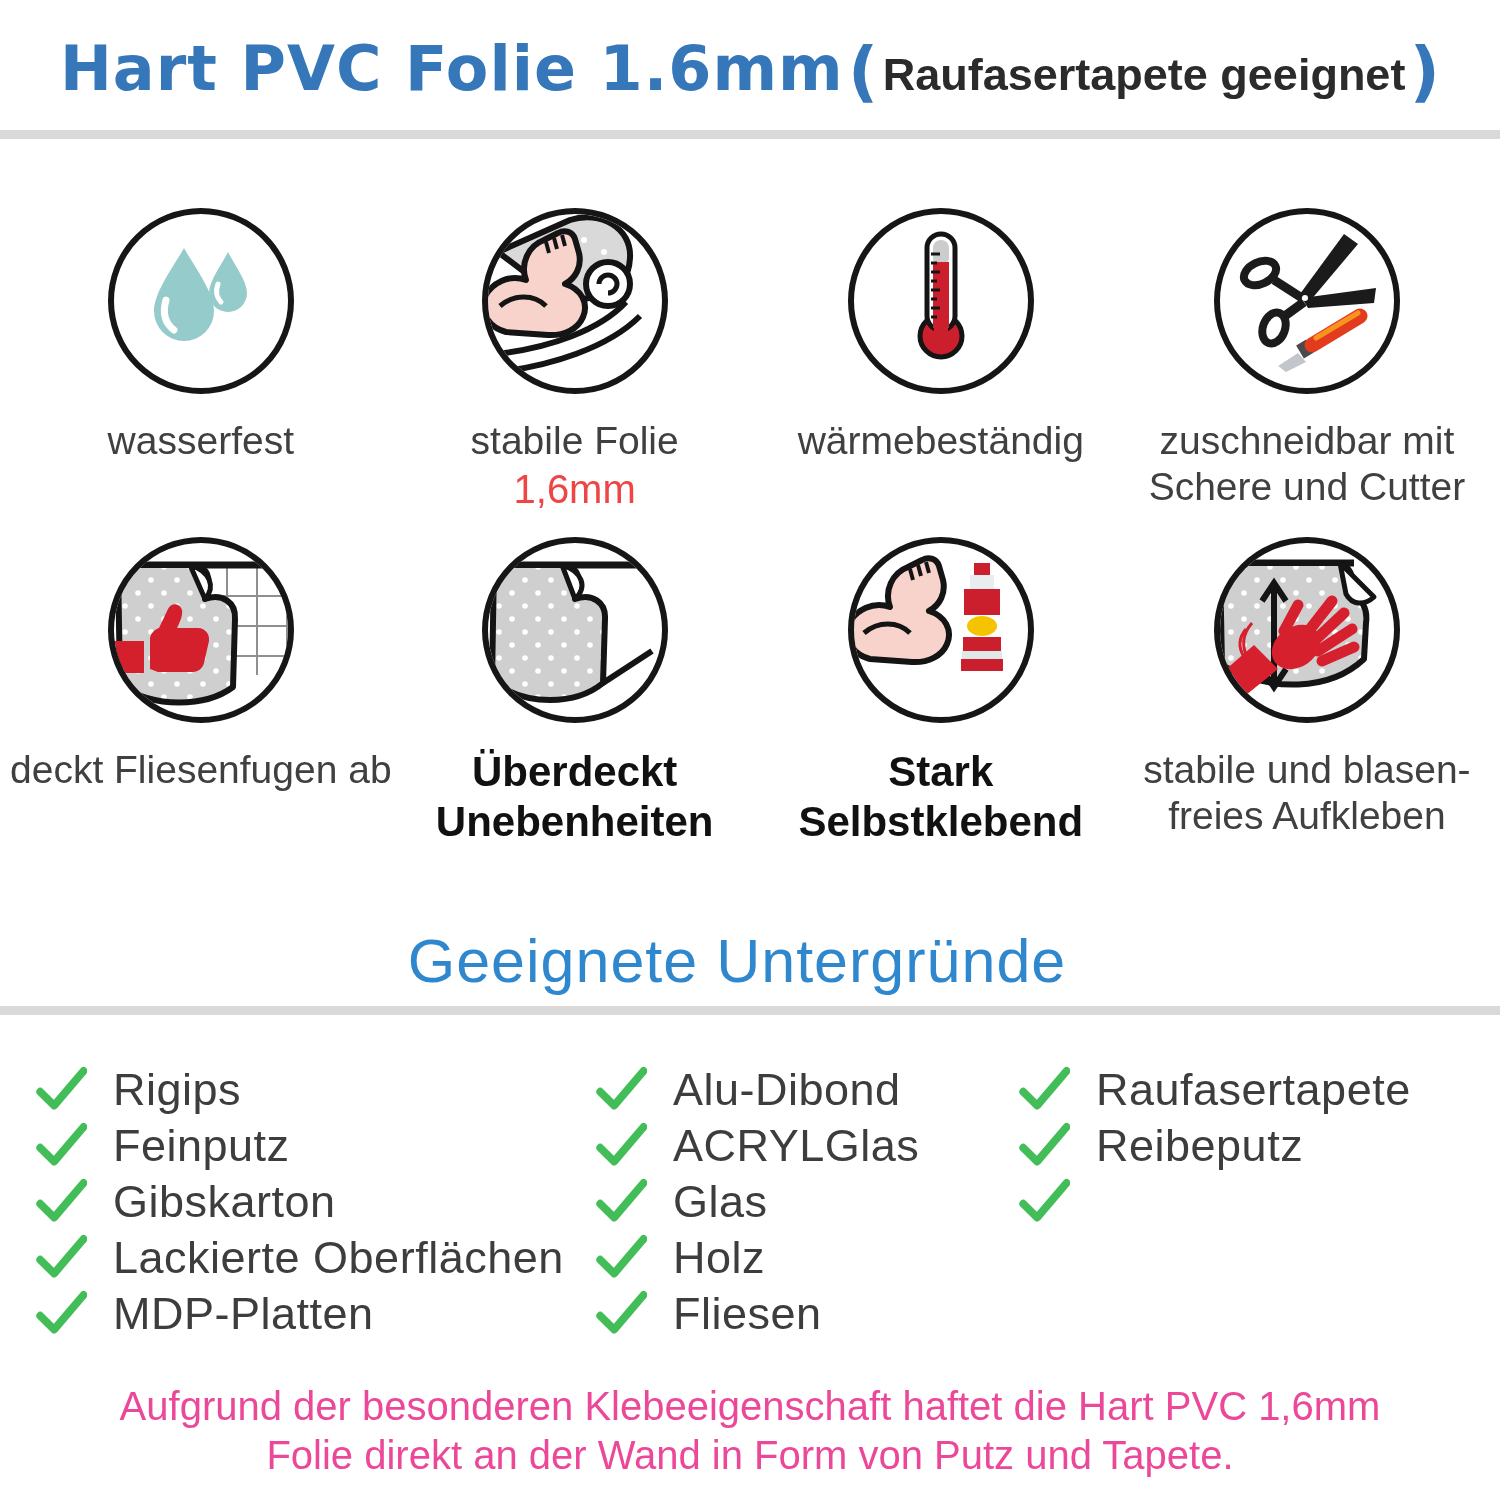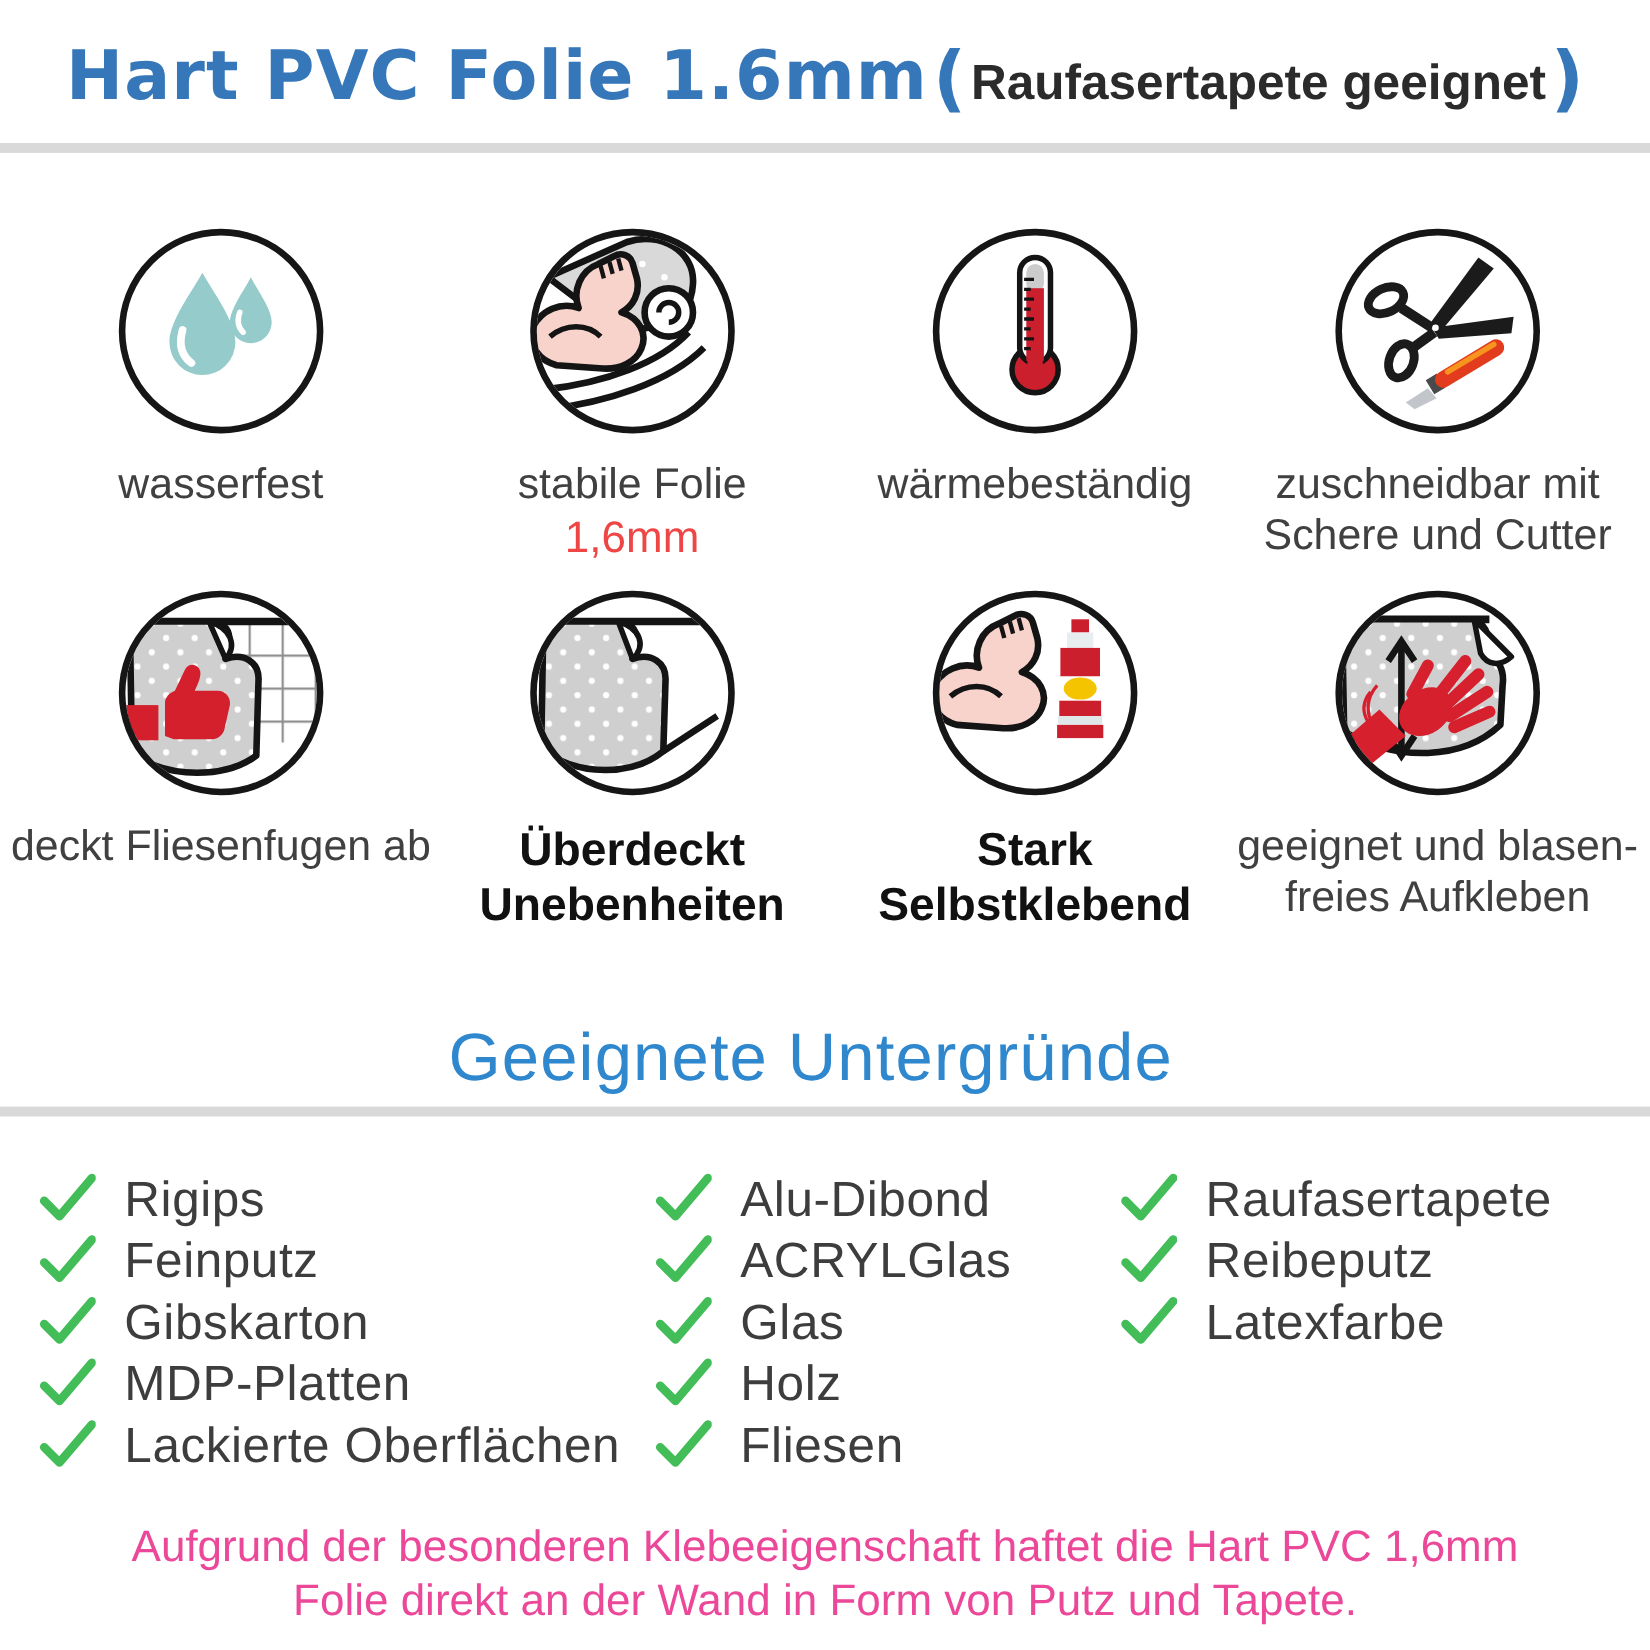--- a/index.html
+++ b/index.html
@@ -249,21 +249,21 @@
             <path d="M106 116 L140 94" stroke="#d6202e" stroke-width="11" stroke-linecap="round"></path>
             <path d="M110 126 L142 112" stroke="#d6202e" stroke-width="11" stroke-linecap="round"></path>
             <path d="M72 96 L86 70" stroke="#d6202e" stroke-width="11" stroke-linecap="round"></path>
             <path d="M34 94 q-11 13 -2 28" stroke="#d6202e" stroke-width="3" fill="none"></path>
             <path d="M40 88 q-15 17 -3 38" stroke="#d6202e" stroke-width="3" fill="none"></path>
           </g>
           <circle cx="95" cy="95" r="90" fill="none" stroke="#161616" stroke-width="6"></circle>
         </svg>
       </div>
       <div class="caption">
-        <span class="cap-line">geeignet und blasen-</span>
+        <span class="cap-line">stabile und blasen-</span>
         <span class="cap-line">freies Aufkleben</span>
       </div>
       <div class="note"></div>
     </div>
 
   </div>
 
   <div class="section-title">Geeignete Untergründe</div>
   <div class="divider divider-2"></div>
 
@@ -284,28 +284,28 @@
       <div class="surf-item">
         <svg class="check" viewBox="0 0 60 60">
             <path d="M6 32 L22 48 L56 8" fill="none" stroke="#42bd58" stroke-width="9" stroke-linecap="round" stroke-linejoin="round"></path>
           </svg>
         <span class="surf-label">Gibskarton</span>
       </div>
       <div class="surf-item">
         <svg class="check" viewBox="0 0 60 60">
             <path d="M6 32 L22 48 L56 8" fill="none" stroke="#42bd58" stroke-width="9" stroke-linecap="round" stroke-linejoin="round"></path>
           </svg>
+        <span class="surf-label">Lackierte Oberflächen</span>
+      </div>
+      <div class="surf-item">
+        <svg class="check" viewBox="0 0 60 60">
+            <path d="M6 32 L22 48 L56 8" fill="none" stroke="#42bd58" stroke-width="9" stroke-linecap="round" stroke-linejoin="round"></path>
+          </svg>
         <span class="surf-label">MDP-Platten</span>
       </div>
-      <div class="surf-item">
-        <svg class="check" viewBox="0 0 60 60">
-            <path d="M6 32 L22 48 L56 8" fill="none" stroke="#42bd58" stroke-width="9" stroke-linecap="round" stroke-linejoin="round"></path>
-          </svg>
-        <span class="surf-label">Lackierte Oberflächen</span>
-      </div>
     </div>
 
     <div class="surf-col surf-col-2">
       <div class="surf-item">
         <svg class="check" viewBox="0 0 60 60">
             <path d="M6 32 L22 48 L56 8" fill="none" stroke="#42bd58" stroke-width="9" stroke-linecap="round" stroke-linejoin="round"></path>
           </svg>
         <span class="surf-label">Alu-Dibond</span>
       </div>
       <div class="surf-item">
@@ -344,21 +344,20 @@
       <div class="surf-item">
         <svg class="check" viewBox="0 0 60 60">
             <path d="M6 32 L22 48 L56 8" fill="none" stroke="#42bd58" stroke-width="9" stroke-linecap="round" stroke-linejoin="round"></path>
           </svg>
         <span class="surf-label">Reibeputz</span>
       </div>
       <div class="surf-item">
         <svg class="check" viewBox="0 0 60 60">
             <path d="M6 32 L22 48 L56 8" fill="none" stroke="#42bd58" stroke-width="9" stroke-linecap="round" stroke-linejoin="round"></path>
           </svg>
-        <span class="surf-label">Latexfarbe</span>
       </div>
     </div>
   </div>
 
   <div class="footer">
     <div>Aufgrund der besonderen Klebeeigenschaft haftet die Hart PVC 1,6mm</div>
     <div>Folie direkt an der Wand in Form von Putz und Tapete.</div>
   </div>
 
 </div>

